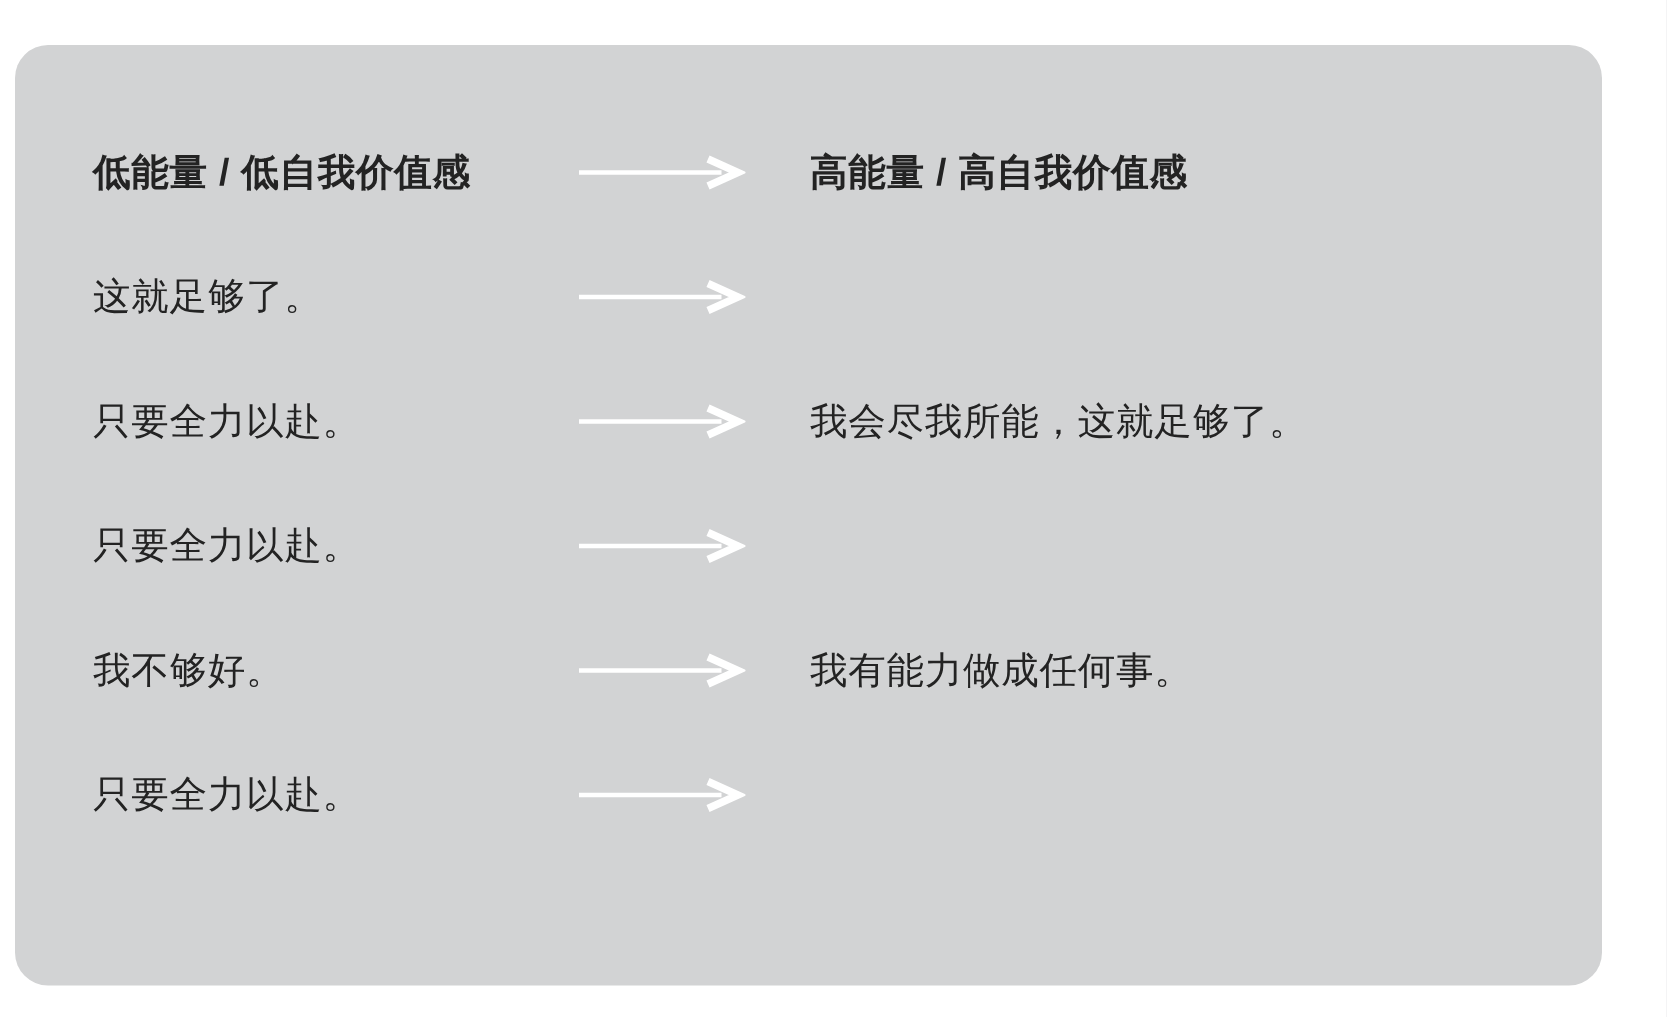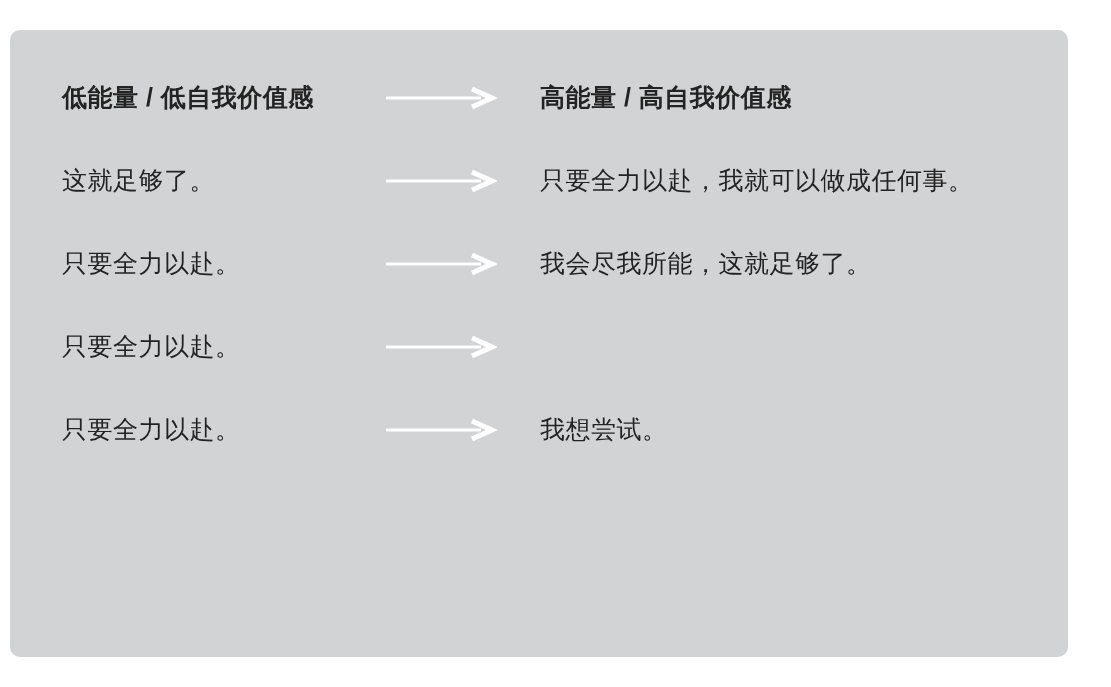--- a/index.html
+++ b/index.html
@@ -16,23 +16,23 @@
     width: 1111px;
     height: 687px;
   }
   .panel {
     position: absolute;
     left: 10px;
     top: 30px;
     width: 1058px;
     height: 627px;
     background: var(--panel-bg, #d2d3d4);
-    border-radius: 10px;
+    border-radius: 22px;
     box-sizing: border-box;
-    padding: 26px 30px 20px 52px;
+    padding: 43px 30px 20px 52px;
   }
   .row {
     display: grid;
     grid-template-columns: 323px 155px 1fr;
     align-items: center;
     height: 83px;
   }
   .cell {
     font-size: 25px;
     color: var(--text-color, #232323);
@@ -68,21 +68,20 @@
   </div>
 
   <div class="row">
     <div class="cell low">这就足够了。</div>
     <div class="arrow-cell">
       <svg width="112" height="24" viewBox="0 0 112 24" aria-hidden="true">
         <line x1="1" y1="12" x2="96" y2="12" stroke="#ffffff" stroke-width="3"></line>
         <path d="M87 3 L107 12 L87 21" fill="none" stroke="#ffffff" stroke-width="5" stroke-linejoin="miter"></path>
       </svg>
     </div>
-    <div class="cell high">只要全力以赴，我就可以做成任何事。</div>
   </div>
 
   <div class="row">
     <div class="cell low">只要全力以赴。</div>
     <div class="arrow-cell">
       <svg width="112" height="24" viewBox="0 0 112 24" aria-hidden="true">
         <line x1="1" y1="12" x2="96" y2="12" stroke="#ffffff" stroke-width="3"></line>
         <path d="M87 3 L107 12 L87 21" fill="none" stroke="#ffffff" stroke-width="5" stroke-linejoin="miter"></path>
       </svg>
     </div>
@@ -92,26 +91,35 @@
   <div class="row">
     <div class="cell low">只要全力以赴。</div>
     <div class="arrow-cell">
       <svg width="112" height="24" viewBox="0 0 112 24" aria-hidden="true">
         <line x1="1" y1="12" x2="96" y2="12" stroke="#ffffff" stroke-width="3"></line>
         <path d="M87 3 L107 12 L87 21" fill="none" stroke="#ffffff" stroke-width="5" stroke-linejoin="miter"></path>
       </svg>
     </div>
   </div>
 
+  <div class="row">
+    <div class="cell low">我不够好。</div>
+    <div class="arrow-cell">
+      <svg width="112" height="24" viewBox="0 0 112 24" aria-hidden="true">
+        <line x1="1" y1="12" x2="96" y2="12" stroke="#ffffff" stroke-width="3"></line>
+        <path d="M87 3 L107 12 L87 21" fill="none" stroke="#ffffff" stroke-width="5" stroke-linejoin="miter"></path>
+      </svg>
+    </div>
+    <div class="cell high">我有能力做成任何事。</div>
+  </div>
 
 
   <div class="row">
     <div class="cell low">只要全力以赴。</div>
     <div class="arrow-cell">
       <svg width="112" height="24" viewBox="0 0 112 24" aria-hidden="true">
         <line x1="1" y1="12" x2="96" y2="12" stroke="#ffffff" stroke-width="3"></line>
         <path d="M87 3 L107 12 L87 21" fill="none" stroke="#ffffff" stroke-width="5" stroke-linejoin="miter"></path>
       </svg>
     </div>
-    <div class="cell high">我想尝试。</div>
   </div>
 </div>
 </div>
 
 </body></html>

